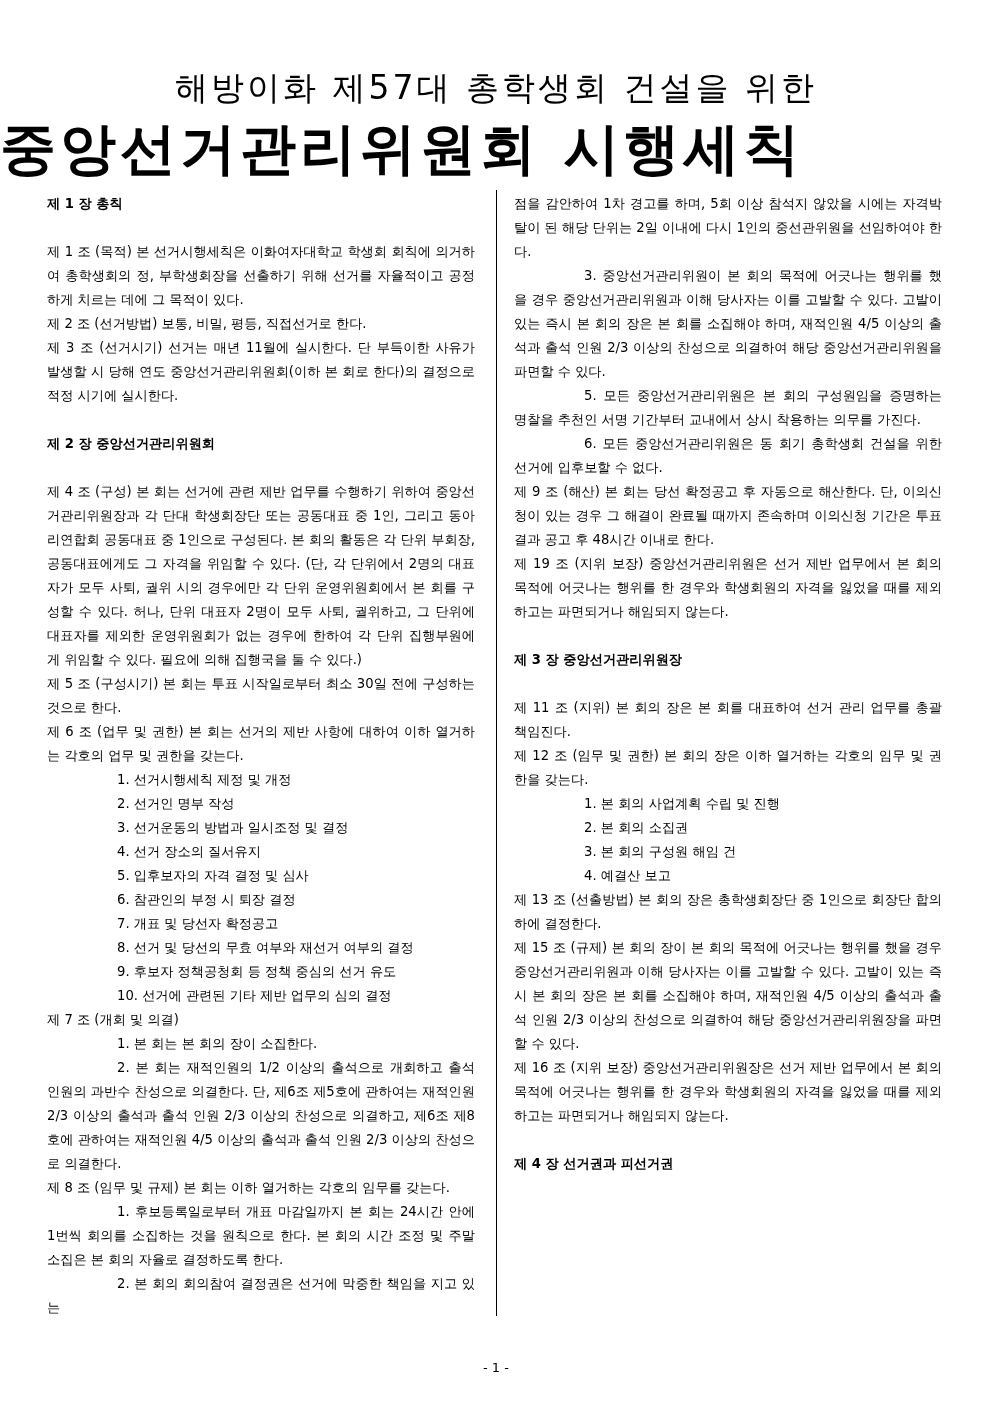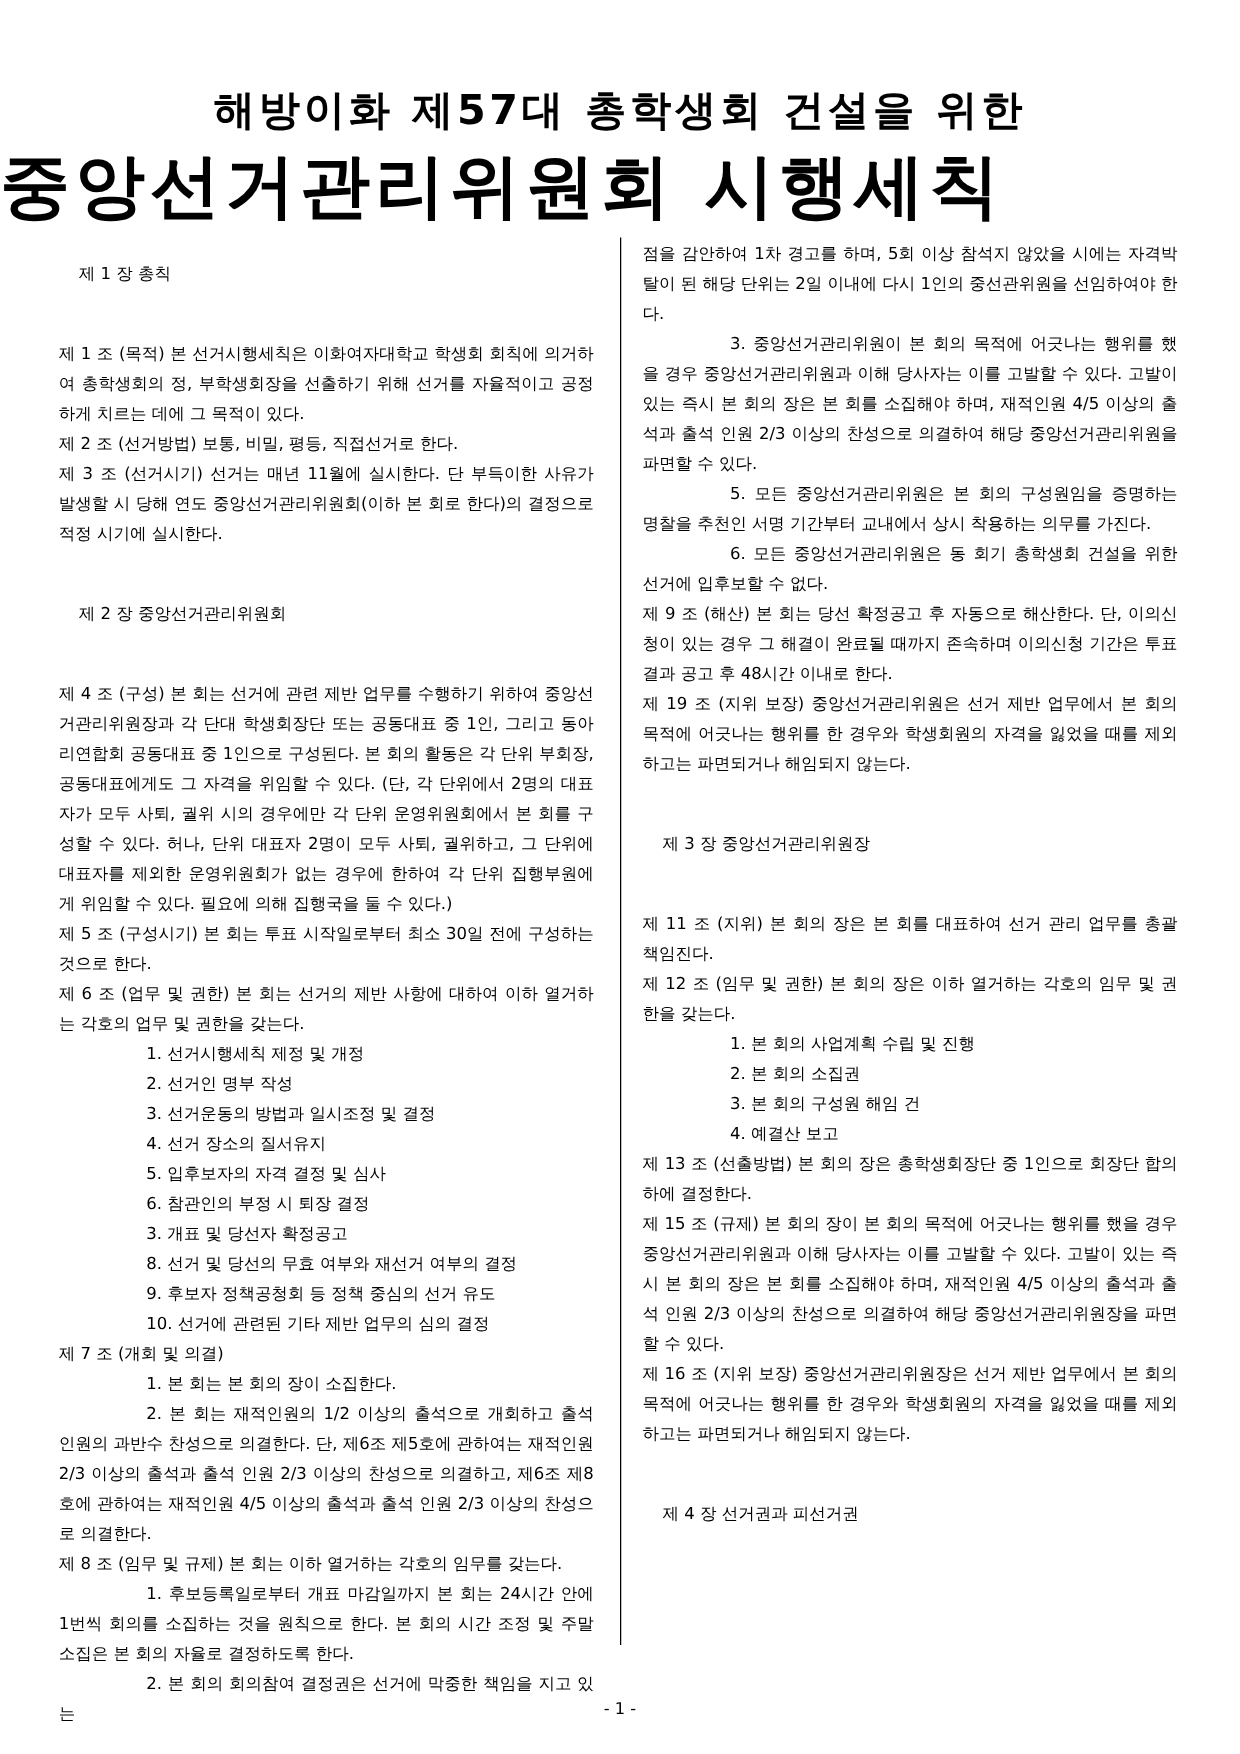--- a/index.html
+++ b/index.html
@@ -1,26 +1,26 @@
 <!DOCTYPE html>
 <html><head>
 <meta charset="utf-8">
 <style>
   html, body { margin: 0; padding: 0; background: #ffffff; }
   body { width: 992px; height: 1403px; position: relative; overflow: hidden;
          font-family: "DejaVu Sans", "Liberation Sans", sans-serif; color: #000; }
   .title1 { position: absolute; top: 66px; left: 0; width: 992px; text-align: center;
-            font-family: "DejaVu Sans", sans-serif; font-weight: bold; font-size: 33px; letter-spacing: 3px; }
+            font-family: "DejaVu Sans", sans-serif; font-weight: normal; font-size: 33px; letter-spacing: 3px; }
   .title2 { position: absolute; top: 112px; left: 0; width: 992px; text-align: left;
             font-family: "DejaVu Sans", sans-serif; font-weight: bold; font-size: 56px; letter-spacing: 4px; }
   .col { position: absolute; top: 192px; width: 428px; font-size: 13.2px; line-height: 24px; }
   .col.left { left: 47px; }
   .col.right { left: 514px; }
   .divider { position: absolute; left: 496px; top: 190px; width: 1px; height: 1126px; background: #000; }
-  .chapter { font-weight: normal; margin: 16px; height: 24px; }
+  .chapter { font-weight: bold; margin: 0; height: 24px; }
   .gap { height: 24px; }
   .p { margin: 0; text-align: justify; }
   .item { margin: 0; padding-left: 70px; }
   .indent { text-indent: 70px; }
   .footer { position: absolute; top: 1360px; left: 0; width: 992px; text-align: center; font-size: 13px; }
 </style>
 </head>
 <body>
 
 <div class="title1">해방이화 제57대 총학생회 건설을 위한</div>
@@ -37,21 +37,21 @@
   <div class="gap"></div>
   <p class="p">제 4 조 (구성) 본 회는 선거에 관련 제반 업무를 수행하기 위하여 중앙선거관리위원장과 각 단대 학생회장단 또는 공동대표 중 1인, 그리고 동아리연합회 공동대표 중 1인으로 구성된다. 본 회의 활동은 각 단위 부회장, 공동대표에게도 그 자격을 위임할 수 있다. (단, 각 단위에서 2명의 대표자가 모두 사퇴, 궐위 시의 경우에만 각 단위 운영위원회에서 본 회를 구성할 수 있다. 허나, 단위 대표자 2명이 모두 사퇴, 궐위하고, 그 단위에 대표자를 제외한 운영위원회가 없는 경우에 한하여 각 단위 집행부원에게 위임할 수 있다. 필요에 의해 집행국을 둘 수 있다.)</p>
   <p class="p">제 5 조 (구성시기) 본 회는 투표 시작일로부터 최소 30일 전에 구성하는 것으로 한다.</p>
   <p class="p">제 6 조 (업무 및 권한) 본 회는 선거의 제반 사항에 대하여 이하 열거하는 각호의 업무 및 권한을 갖는다.</p>
   <p class="item">1. 선거시행세칙 제정 및 개정</p>
   <p class="item">2. 선거인 명부 작성</p>
   <p class="item">3. 선거운동의 방법과 일시조정 및 결정</p>
   <p class="item">4. 선거 장소의 질서유지</p>
   <p class="item">5. 입후보자의 자격 결정 및 심사</p>
   <p class="item">6. 참관인의 부정 시 퇴장 결정</p>
-  <p class="item">3. 개표 및 당선자 확정공고</p>
+  <p class="item">7. 개표 및 당선자 확정공고</p>
   <p class="item">8. 선거 및 당선의 무효 여부와 재선거 여부의 결정</p>
   <p class="item">9. 후보자 정책공청회 등 정책 중심의 선거 유도</p>
   <p class="item">10. 선거에 관련된 기타 제반 업무의 심의 결정</p>
   <p class="p">제 7 조 (개회 및 의결)</p>
   <p class="p indent">1. 본 회는 본 회의 장이 소집한다.</p>
   <p class="p indent">2. 본 회는 재적인원의 1/2 이상의 출석으로 개회하고 출석 인원의 과반수 찬성으로 의결한다. 단, 제6조 제5호에 관하여는 재적인원 2/3 이상의 출석과 출석 인원 2/3 이상의 찬성으로 의결하고, 제6조 제8호에 관하여는 재적인원 4/5 이상의 출석과 출석 인원 2/3 이상의 찬성으로 의결한다.</p>
   <p class="p">제 8 조 (임무 및 규제) 본 회는 이하 열거하는 각호의 임무를 갖는다.</p>
   <p class="p indent">1. 후보등록일로부터 개표 마감일까지 본 회는 24시간 안에 1번씩 회의를 소집하는 것을 원칙으로 한다. 본 회의 시간 조정 및 주말 소집은 본 회의 자율로 결정하도록 한다.</p>
   <p class="p indent">2. 본 회의 회의참여 결정권은 선거에 막중한 책임을 지고 있는</p>
 </div>

